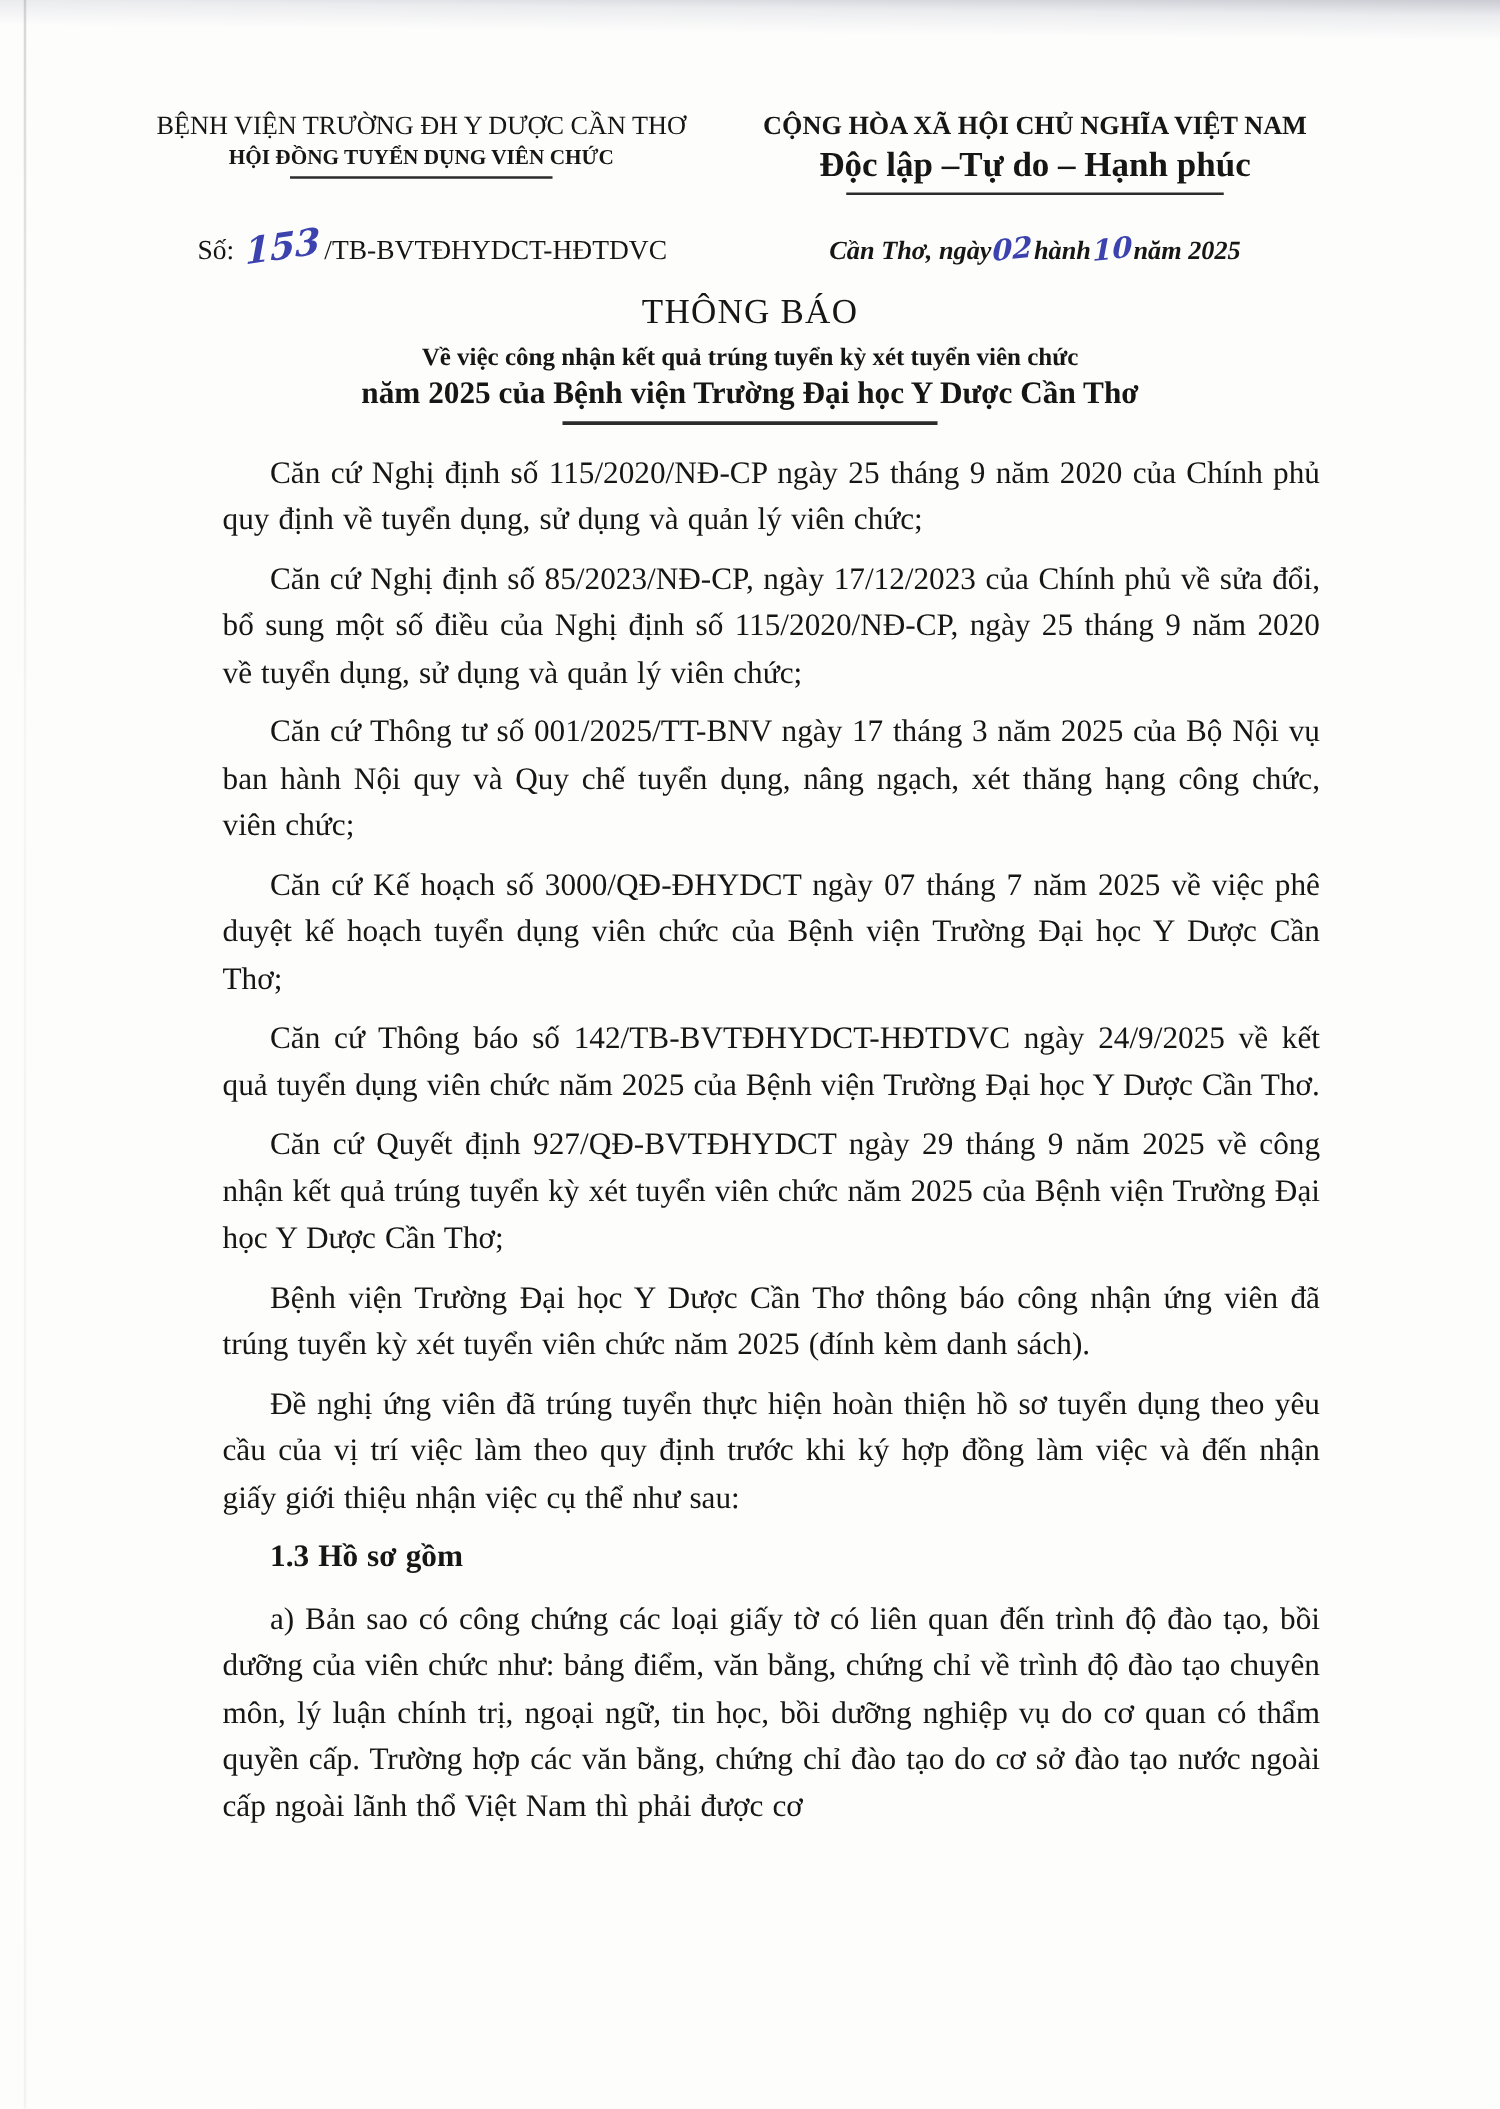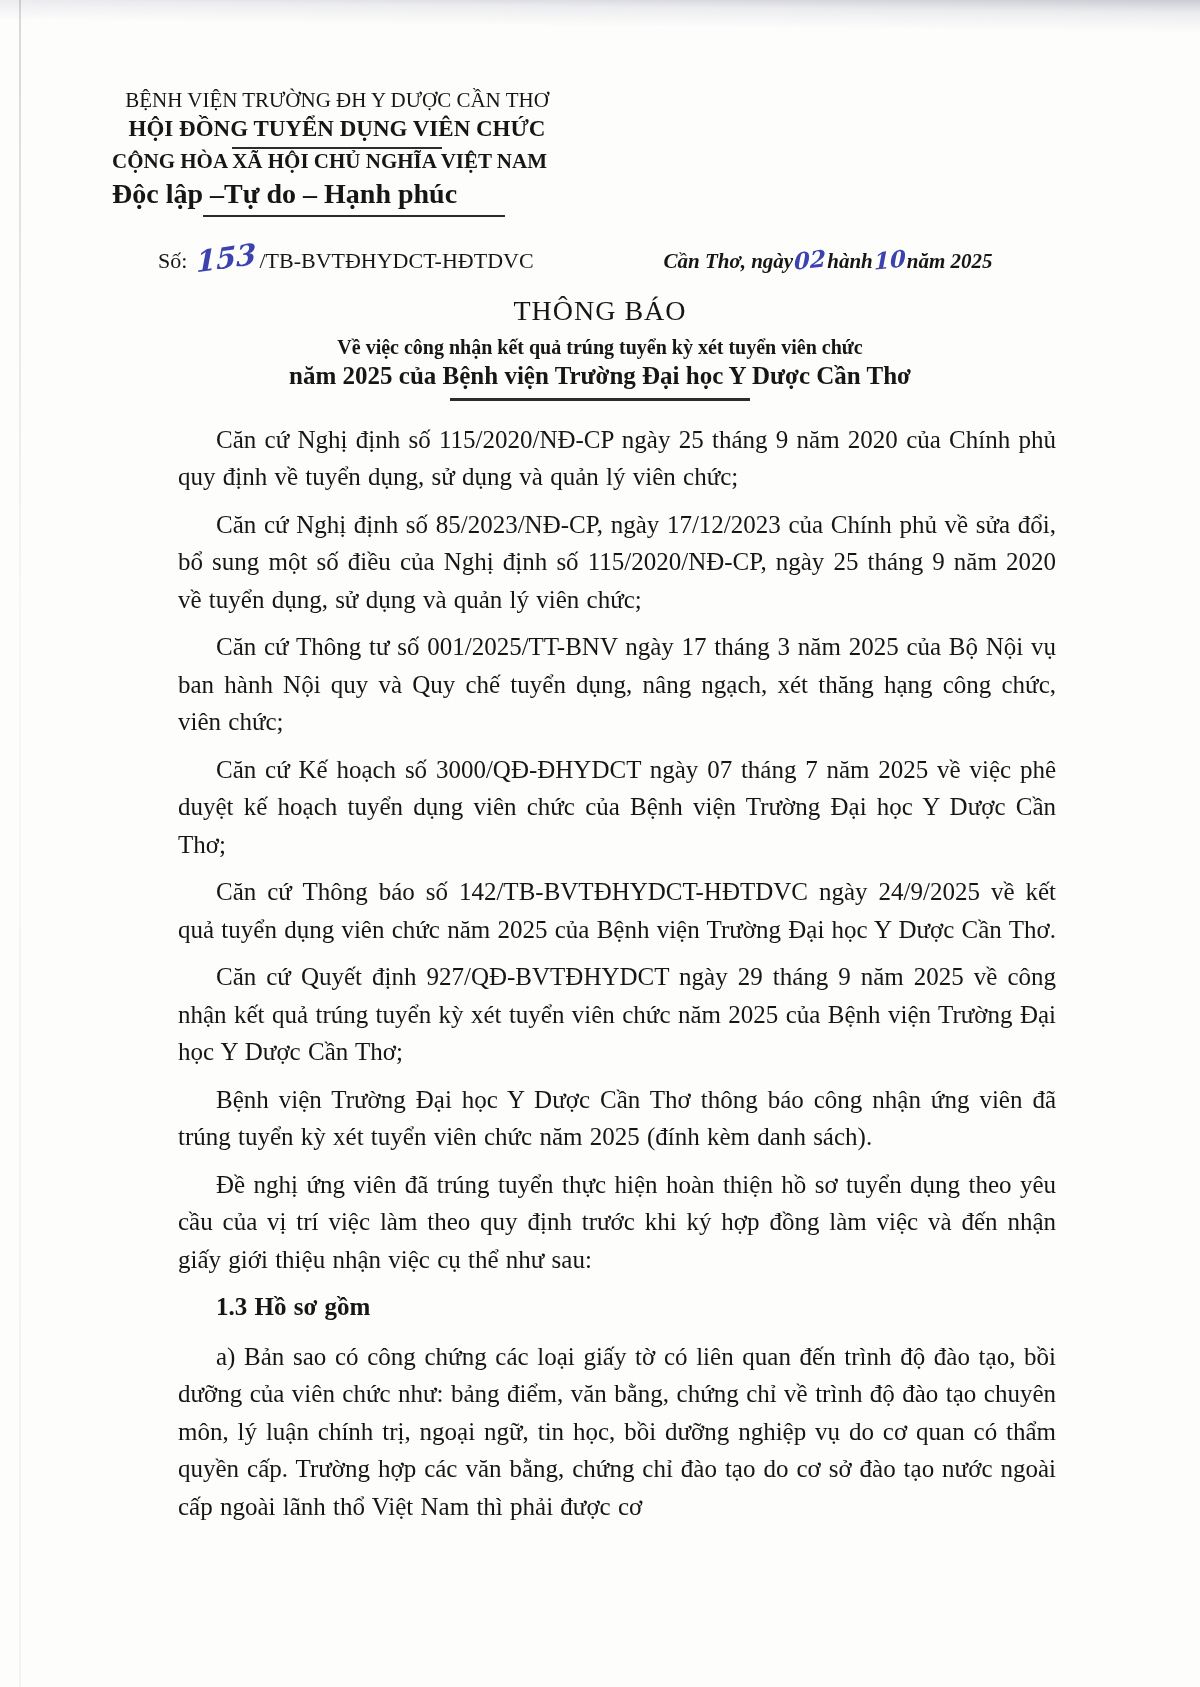--- a/index.html
+++ b/index.html
@@ -13,25 +13,25 @@
   .scan-top {
     position:absolute; top:-16px; left:-30px; width:1290px; height:36px;
     background:linear-gradient(to bottom, rgba(148,150,166,0.55) 0%, rgba(190,192,205,0.28) 45%, rgba(255,255,255,0) 100%);
     transform:rotate(0.6deg); transform-origin:left top;
   }
   .fold-line {
     position:absolute; top:0; left:19px; width:2px; height:100%;
     background:linear-gradient(to bottom, rgba(120,120,125,0.28), rgba(180,180,180,0.10) 35%, rgba(180,180,180,0.14));
   }
   
-  .hdr { display:flex; padding:88px 56px 0 100px; position:relative;flex-direction:column; }
+  .hdr { display:flex; padding:88px 56px 0 100px; position:relative; }
   .hdr-left  { width:474px; text-align:center; }
-  .hdr-right { width:484px; margin-left:12px; }
+  .hdr-right { width:484px; margin-left:12px; text-align:center; }
   .org1 { font-size:21px; white-space:nowrap; }
-  .org2 { font-size:23px; font-weight:bold; margin-top:3px; white-space:nowrap; }
+  .org2 { font-size:17px; font-weight:bold; margin-top:3px; white-space:nowrap; }
   .nat1 { font-size:21px; font-weight:bold; white-space:nowrap; }
   .nat2 { font-size:28px; font-weight:bold; margin-top:4px; white-space:nowrap; }
   .rule { height:2px; background:#2c2c2c; margin:5px auto 0; }
   .rule-org   { width:210px; }
   .rule-nat   { width:302px; }
   
   .meta { display:flex; align-items:baseline; padding:24px 56px 0 100px; }
   .meta-left  { width:474px; font-size:22px; text-align:left; padding-left:58px; box-sizing:border-box; white-space:nowrap; }
   .meta-right { width:484px; margin-left:12px; text-align:center; font-size:21px; font-weight:bold; font-style:italic; white-space:nowrap; }
   .hand { font-family:"DejaVu Serif",serif; font-style:italic; font-weight:bold; color:#3c43ae; display:inline-block; }

